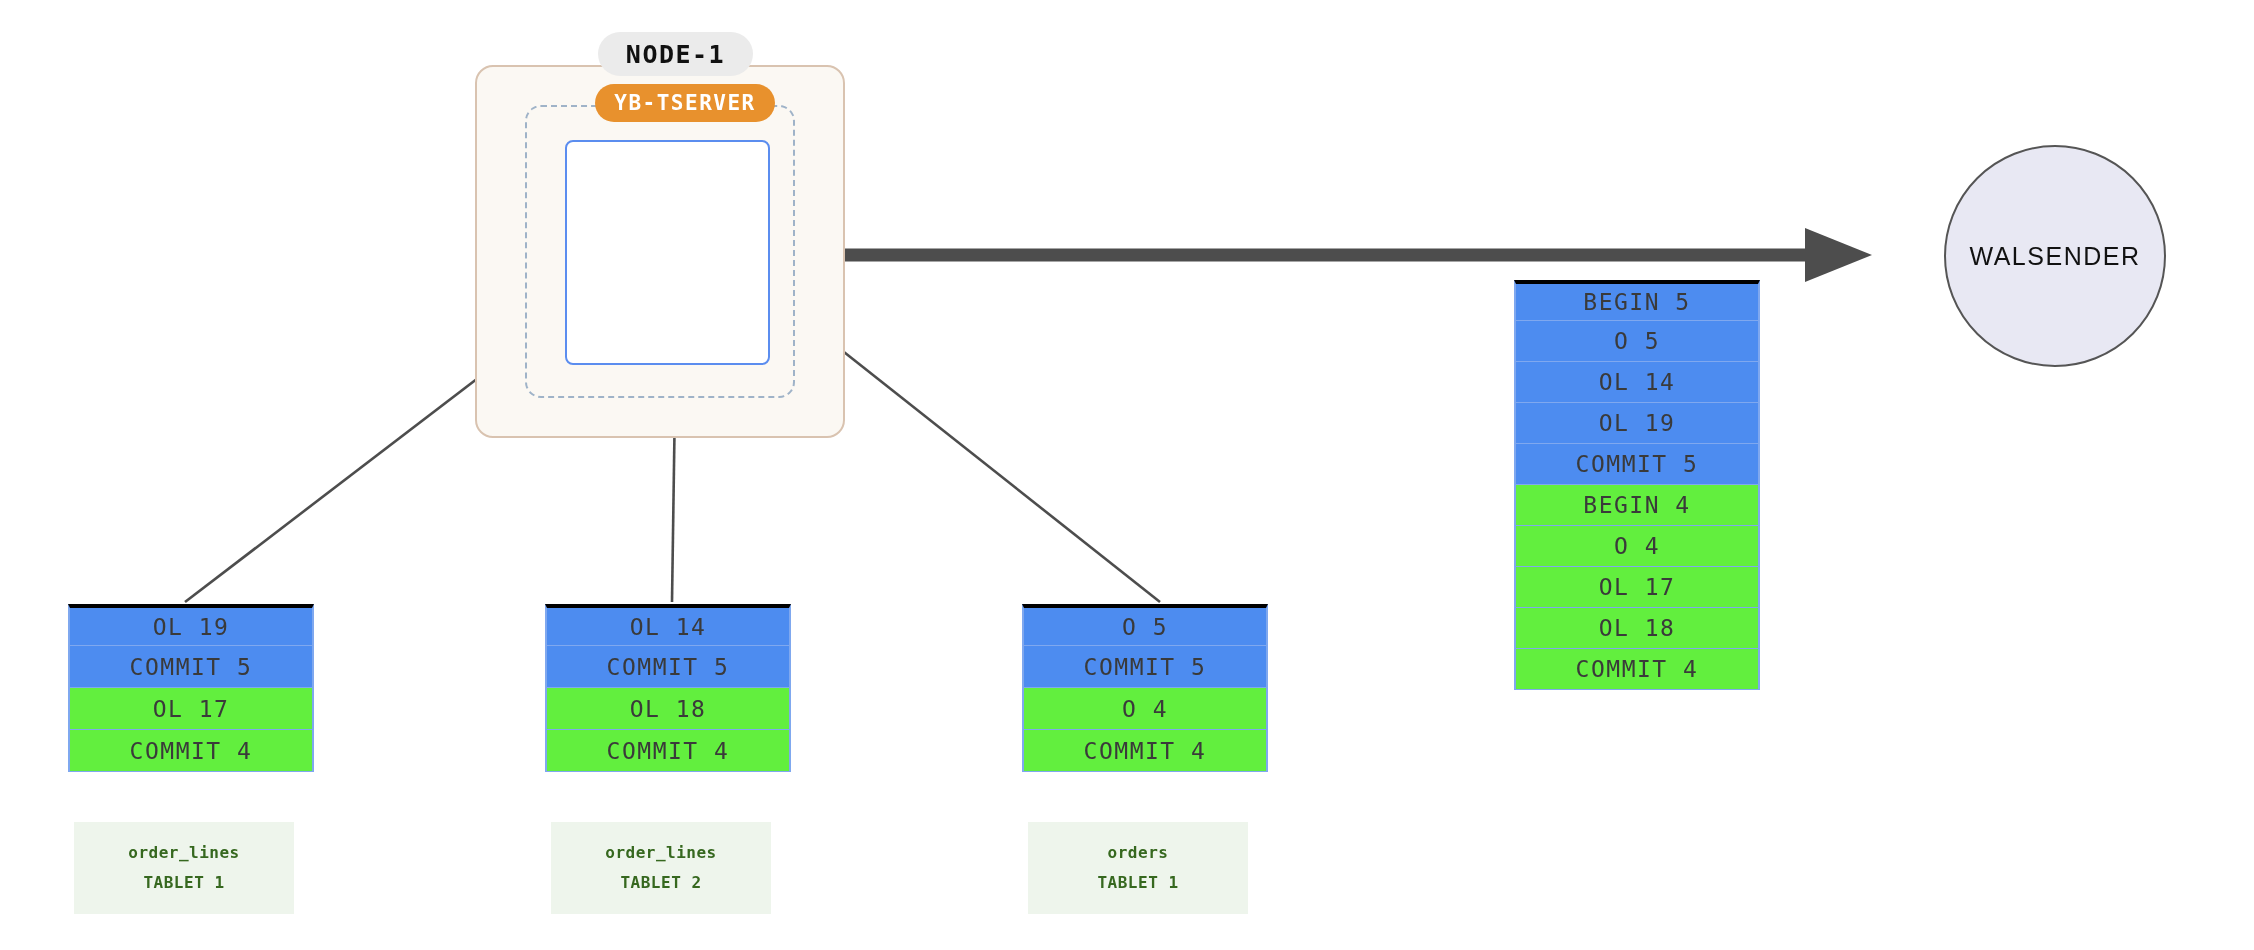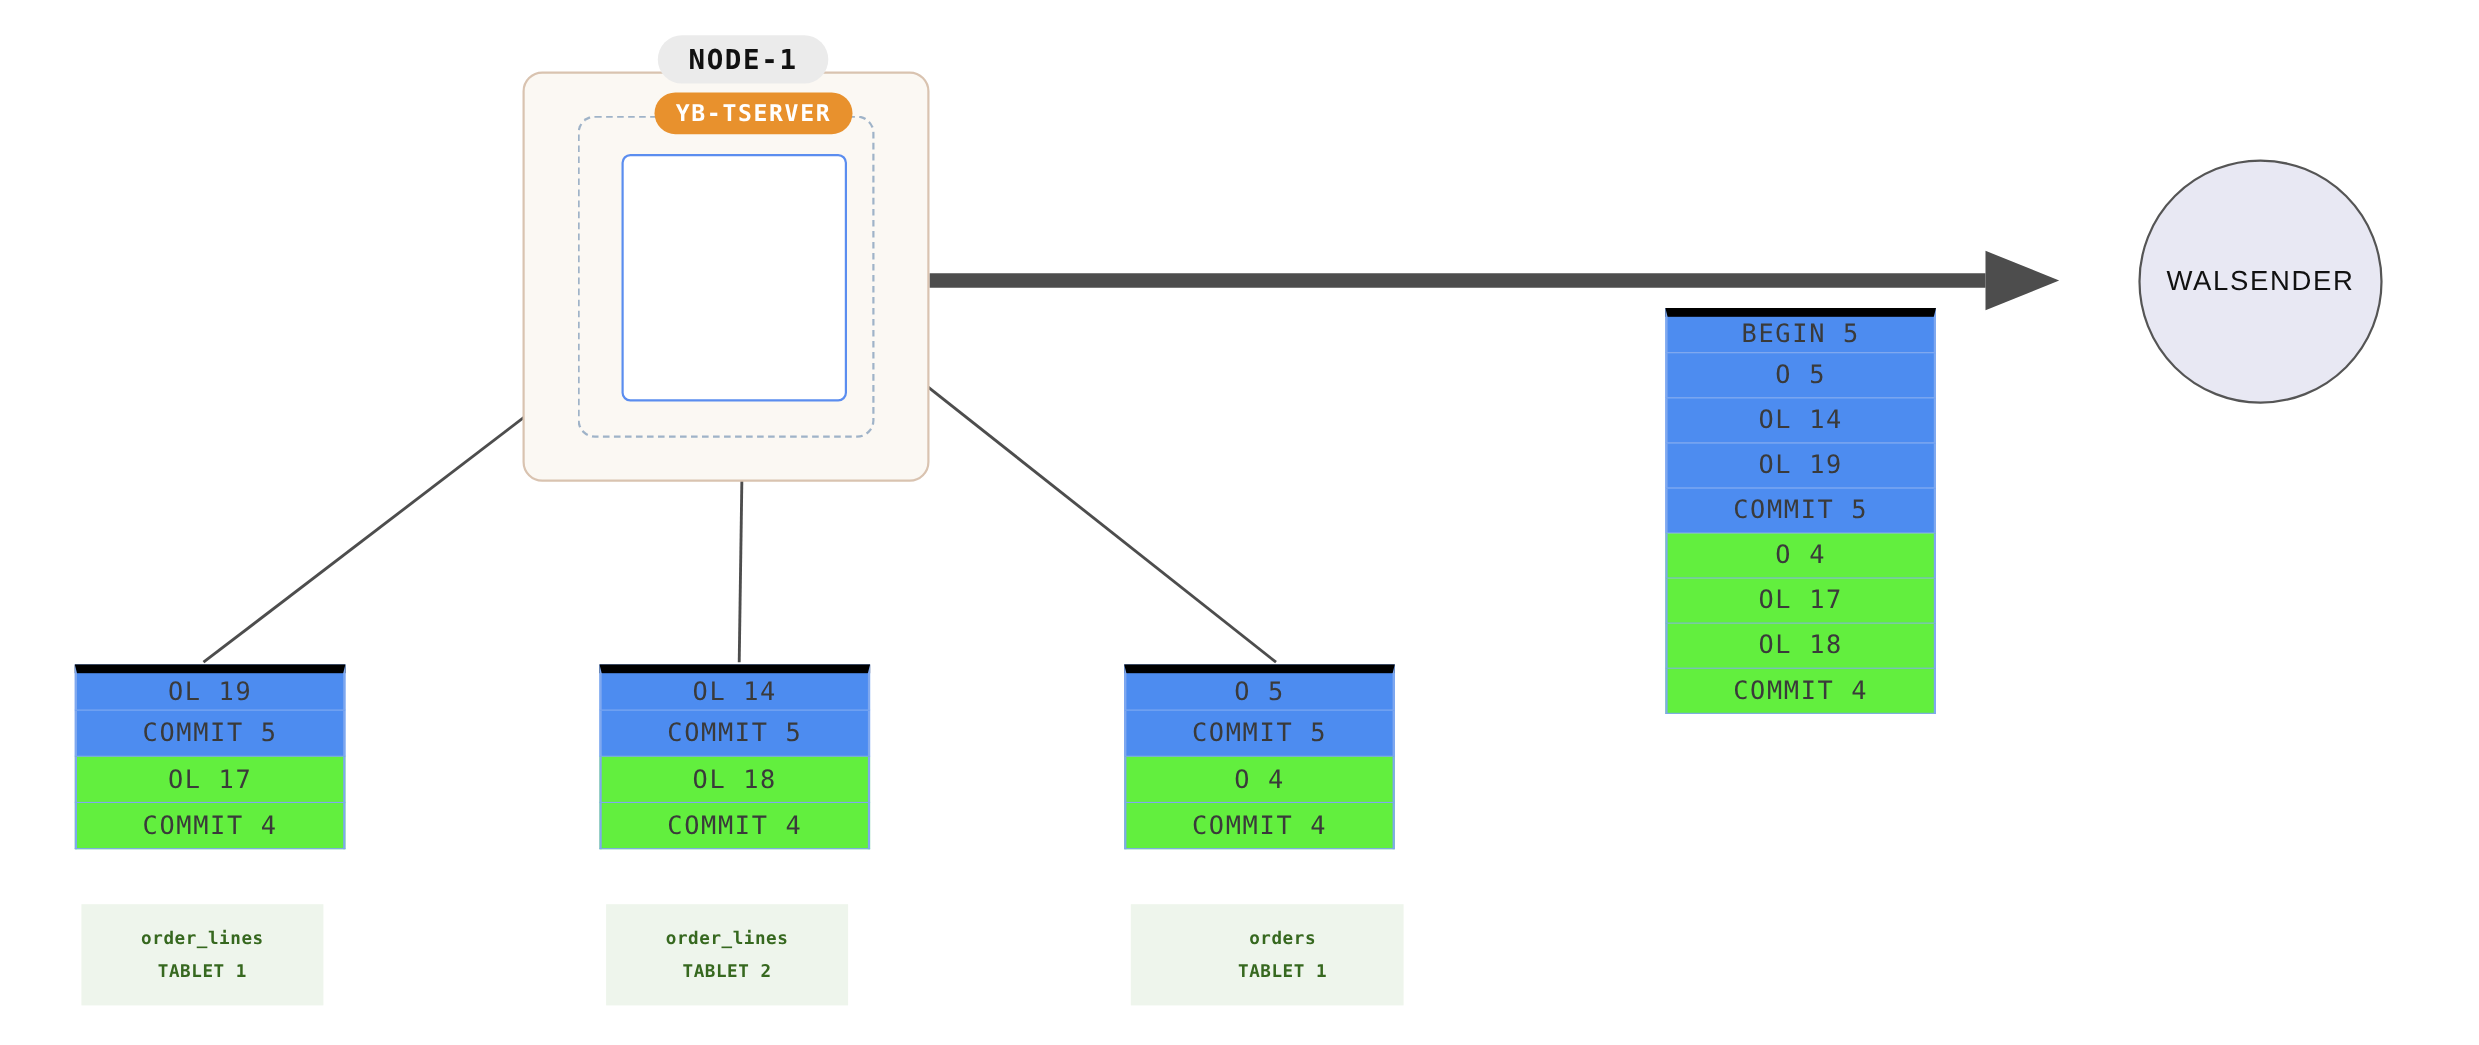--- a/index.html
+++ b/index.html
@@ -56,21 +56,21 @@
 
   
   .stack{position:absolute;box-sizing:border-box;}
   .row{
     box-sizing:border-box;width:100%;
     display:flex;align-items:center;justify-content:center;
     color:#3a3a3a;letter-spacing:1.5px;
     border-left:2px solid #7fa8ef;border-right:2px solid #7fa8ef;
     border-bottom:1.5px solid #7fa8ef;
   }
-  .row:first-child{border-top:8px solid #000000;}
+  .row:first-child{border-top:4px solid #000000;}
   .row.blue{background:#4d8cf0;}
   .row.green{background:#62ef3e;}
 
   .tablet-stack{left:0;top:604px;width:246px;}
   .tablet-stack .row{height:42px;font-size:23px;}
 
   .caption{
     position:absolute;background:#eef5ec;
     display:flex;flex-direction:column;align-items:center;justify-content:center;
     color:#36681f;font-weight:bold;font-size:16px;line-height:30px;
@@ -142,32 +142,33 @@
       <div class="caption" style="left: 551px; top: 822px; width: 220px; height: 92px;">
         <div>order_lines</div>
         <div>TABLET 2</div>
       </div>
       <div class="stack tablet-stack" style="left: 1022px;">
         <div class="row blue">O 5</div>
         <div class="row blue">COMMIT 5</div>
         <div class="row green">O 4</div>
         <div class="row green">COMMIT 4</div>
       </div>
-      <div class="caption" style="left: 1028px; top: 822px; width: 220px; height: 92px; padding-left: 28px;">
+      <div class="caption" style="left: 1028px; top: 822px; width: 220px; height: 92px;">
         <div>orders</div>
         <div>TABLET 1</div>
       </div>
     </div>
 
   <div class="stack out-stack" id="out-host">
       <div class="row blue">BEGIN 5</div>
       <div class="row blue">O 5</div>
       <div class="row blue">OL 14</div>
       <div class="row blue">OL 19</div>
       <div class="row blue">COMMIT 5</div>
+      <div class="row green">BEGIN 4</div>
       <div class="row green">O 4</div>
       <div class="row green">OL 17</div>
       <div class="row green">OL 18</div>
       <div class="row green">COMMIT 4</div>
     </div>
 
   <div class="walsender">WALSENDER</div>
 
 </div>
 

